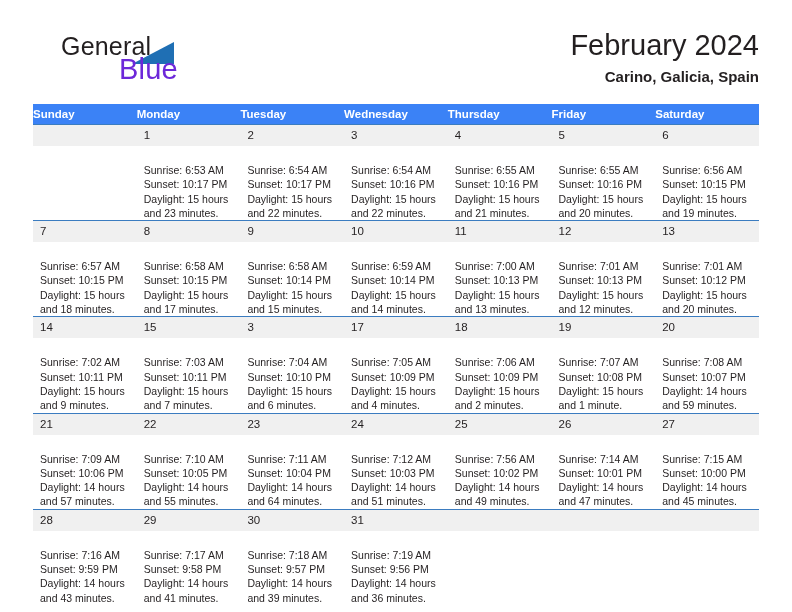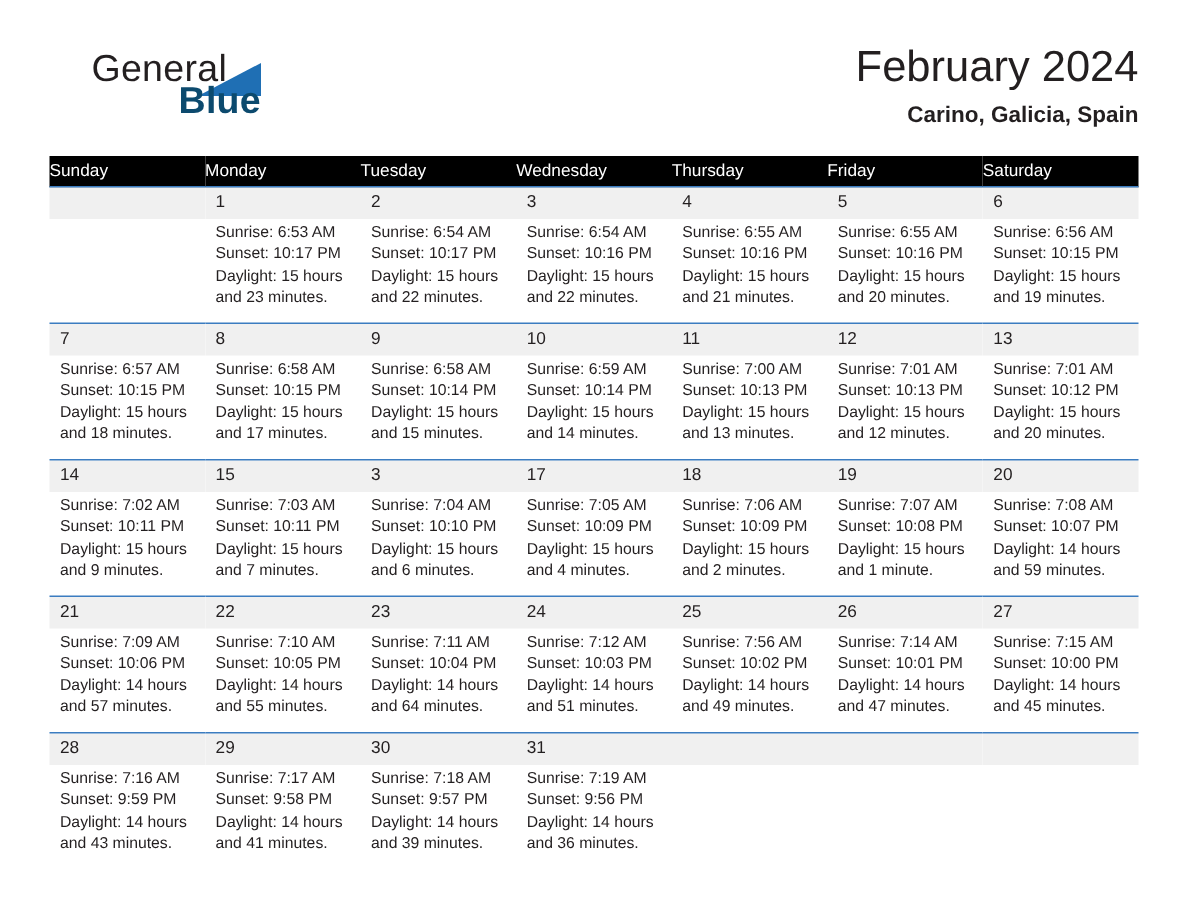--- a/index.html
+++ b/index.html
@@ -48,25 +48,24 @@
   }
   .logo-tri {
     position: absolute;
     left: 71px;
     top: 10px;
   }
   .logo-blue {
     position: absolute;
     left: 58px;
     top: 21px;
-    font-size: 25px;
+    font-size: 29px;
     letter-spacing: 0.2px;
-    color: #0c4a6e;
+    color: #6d28d9;
     font-family: "Liberation Sans", sans-serif;
-    font-weight: bold;
   }
   .title-block {
     position: absolute;
     right: 0;
     top: 0;
     text-align: right;
   }
   .cal-title {
     font-size: 29px;
     font-weight: normal;
@@ -90,24 +89,24 @@
     top: 104px;
     width: 726px;
     border-collapse: collapse;
     table-layout: fixed;
   }
   .calendar th, .calendar td {
     padding: 0;
     margin: 0;
   }
   thead th {
-    background: #000000;
+    background: #3b82f6;
     color: #ffffff;
     font-size: 11.5px;
-    font-weight: normal;
+    font-weight: bold;
     text-align: left;
     padding: 5px 0 5px 7px;
     height: 20px;
     vertical-align: middle;
   }
   tbody td {
     vertical-align: top;
     border-top: 1px solid #3b7cc0;
     height: 90px;
     background: #ffffff;
@@ -121,21 +120,21 @@
     background: #f0f0f0;
     padding: 4px 0 4px 7px;
     line-height: 13px;
     height: 13px;
   }
   td.empty .daynum {
     background: #f0f0f0;
     color: transparent;
   }
   .info {
-    padding: 2px 6px 0 7px;
+    padding: 17px 6px 0 7px;
     font-size: 10.5px;
     line-height: 14.3px;
     color: #231f20;
   }
   .info div {
     white-space: nowrap;
   }
   .info .wrapline {
     white-space: normal;
   }

